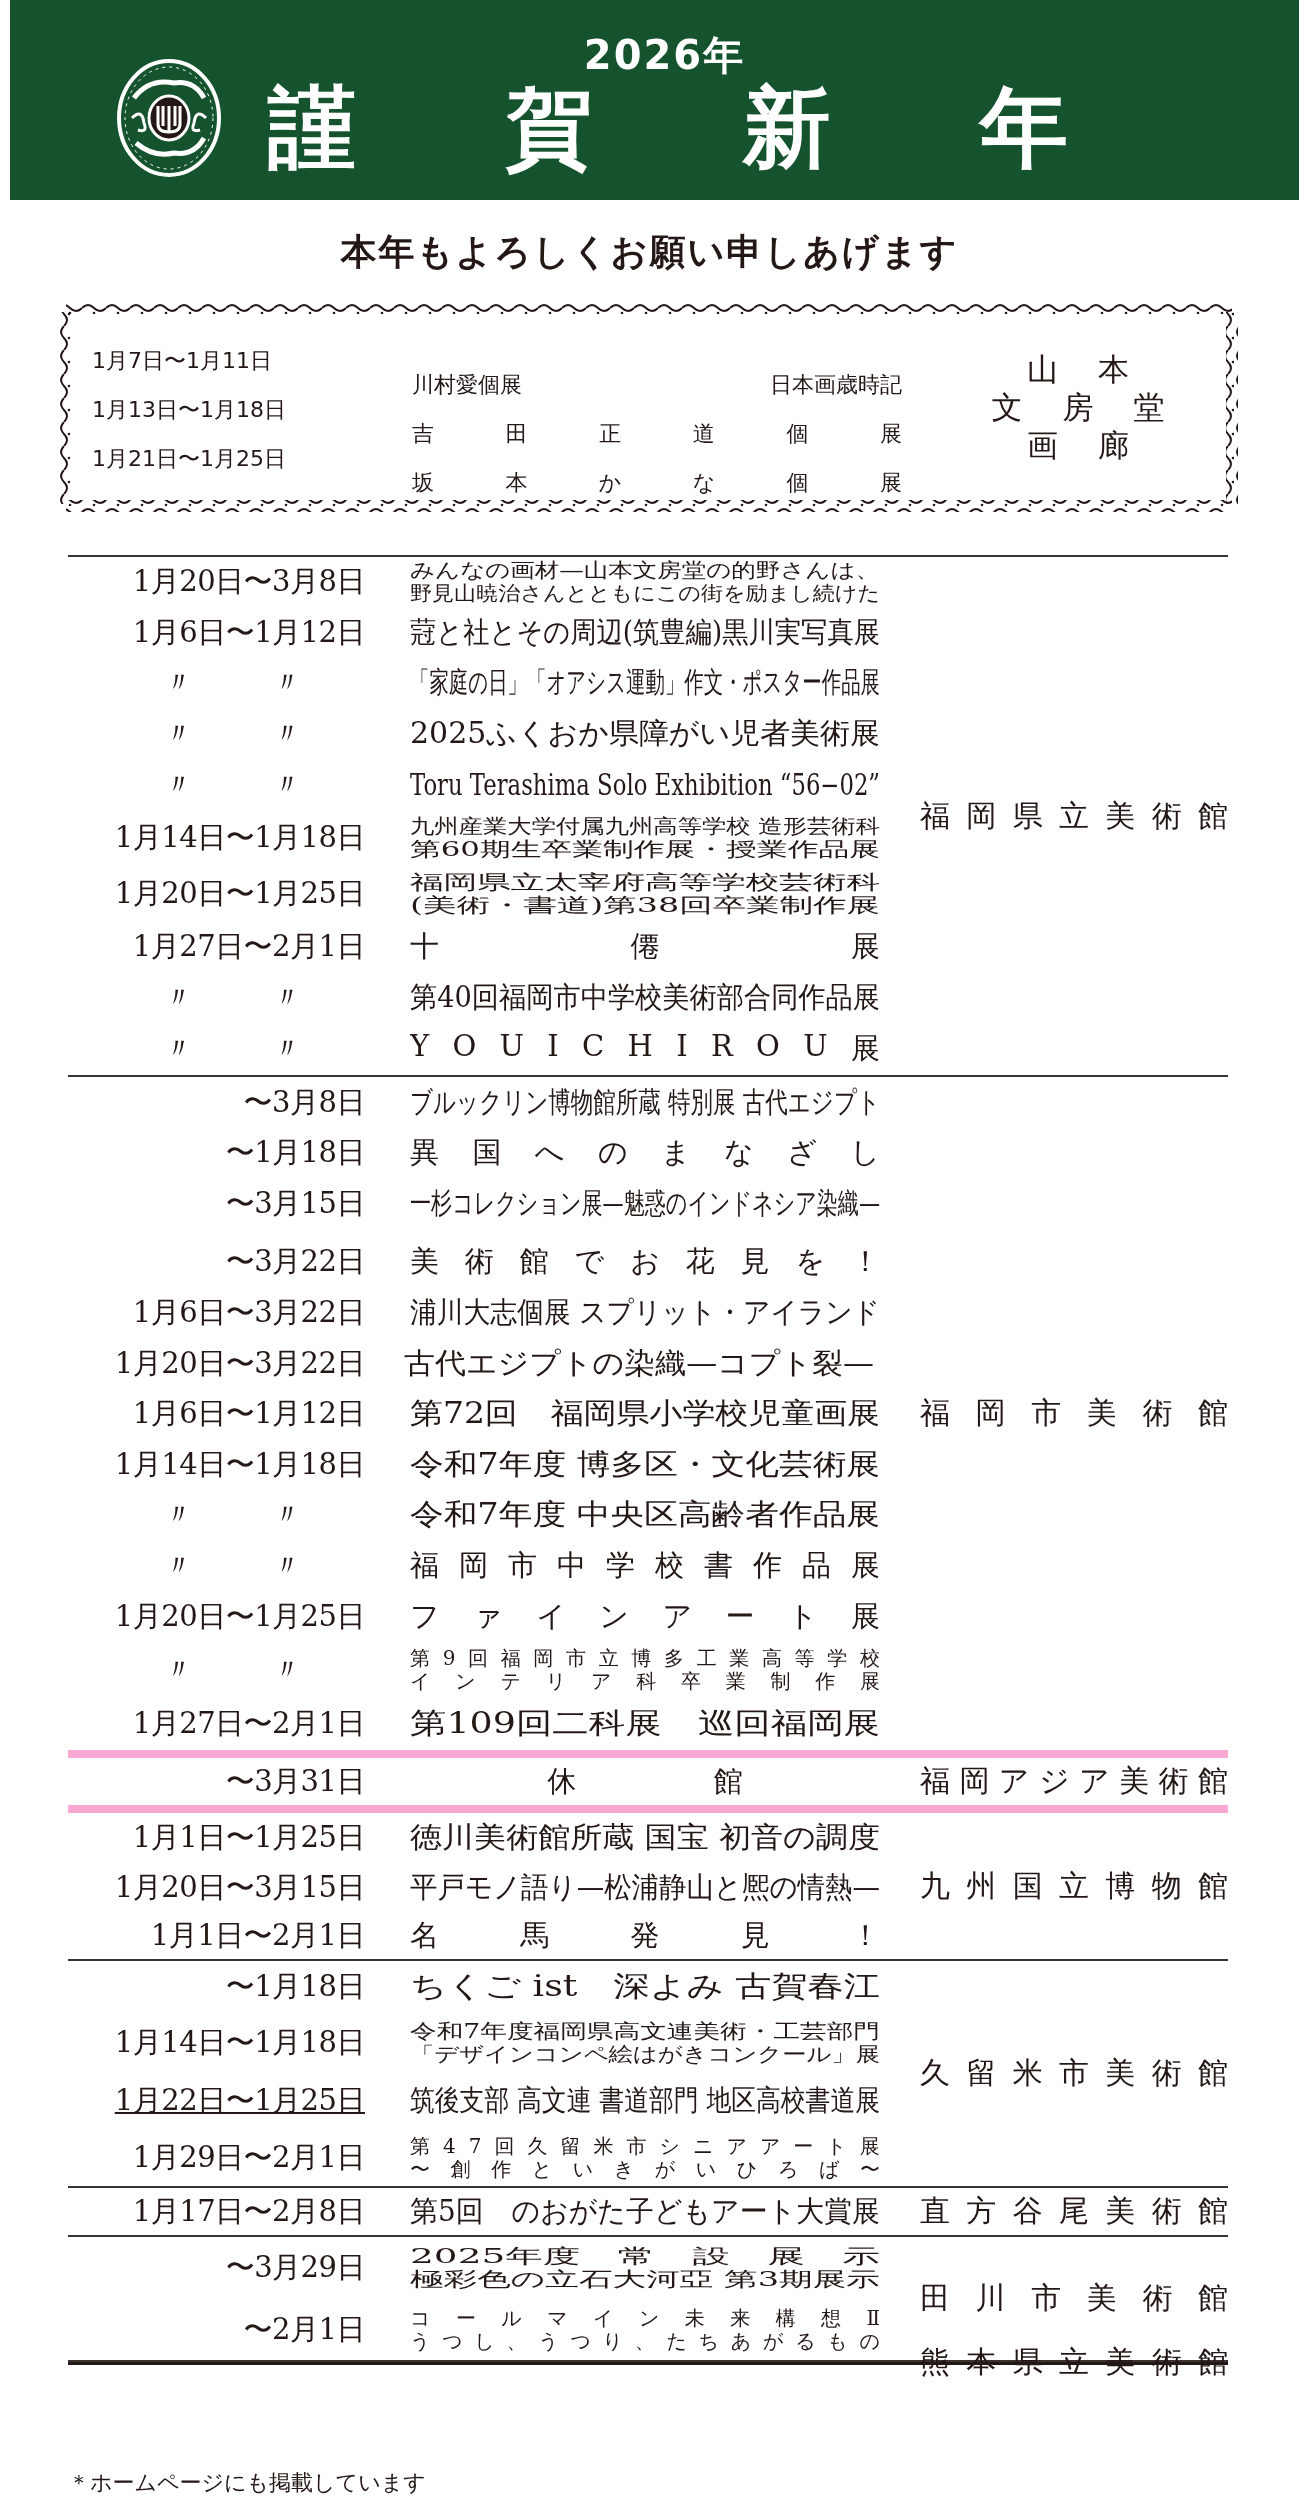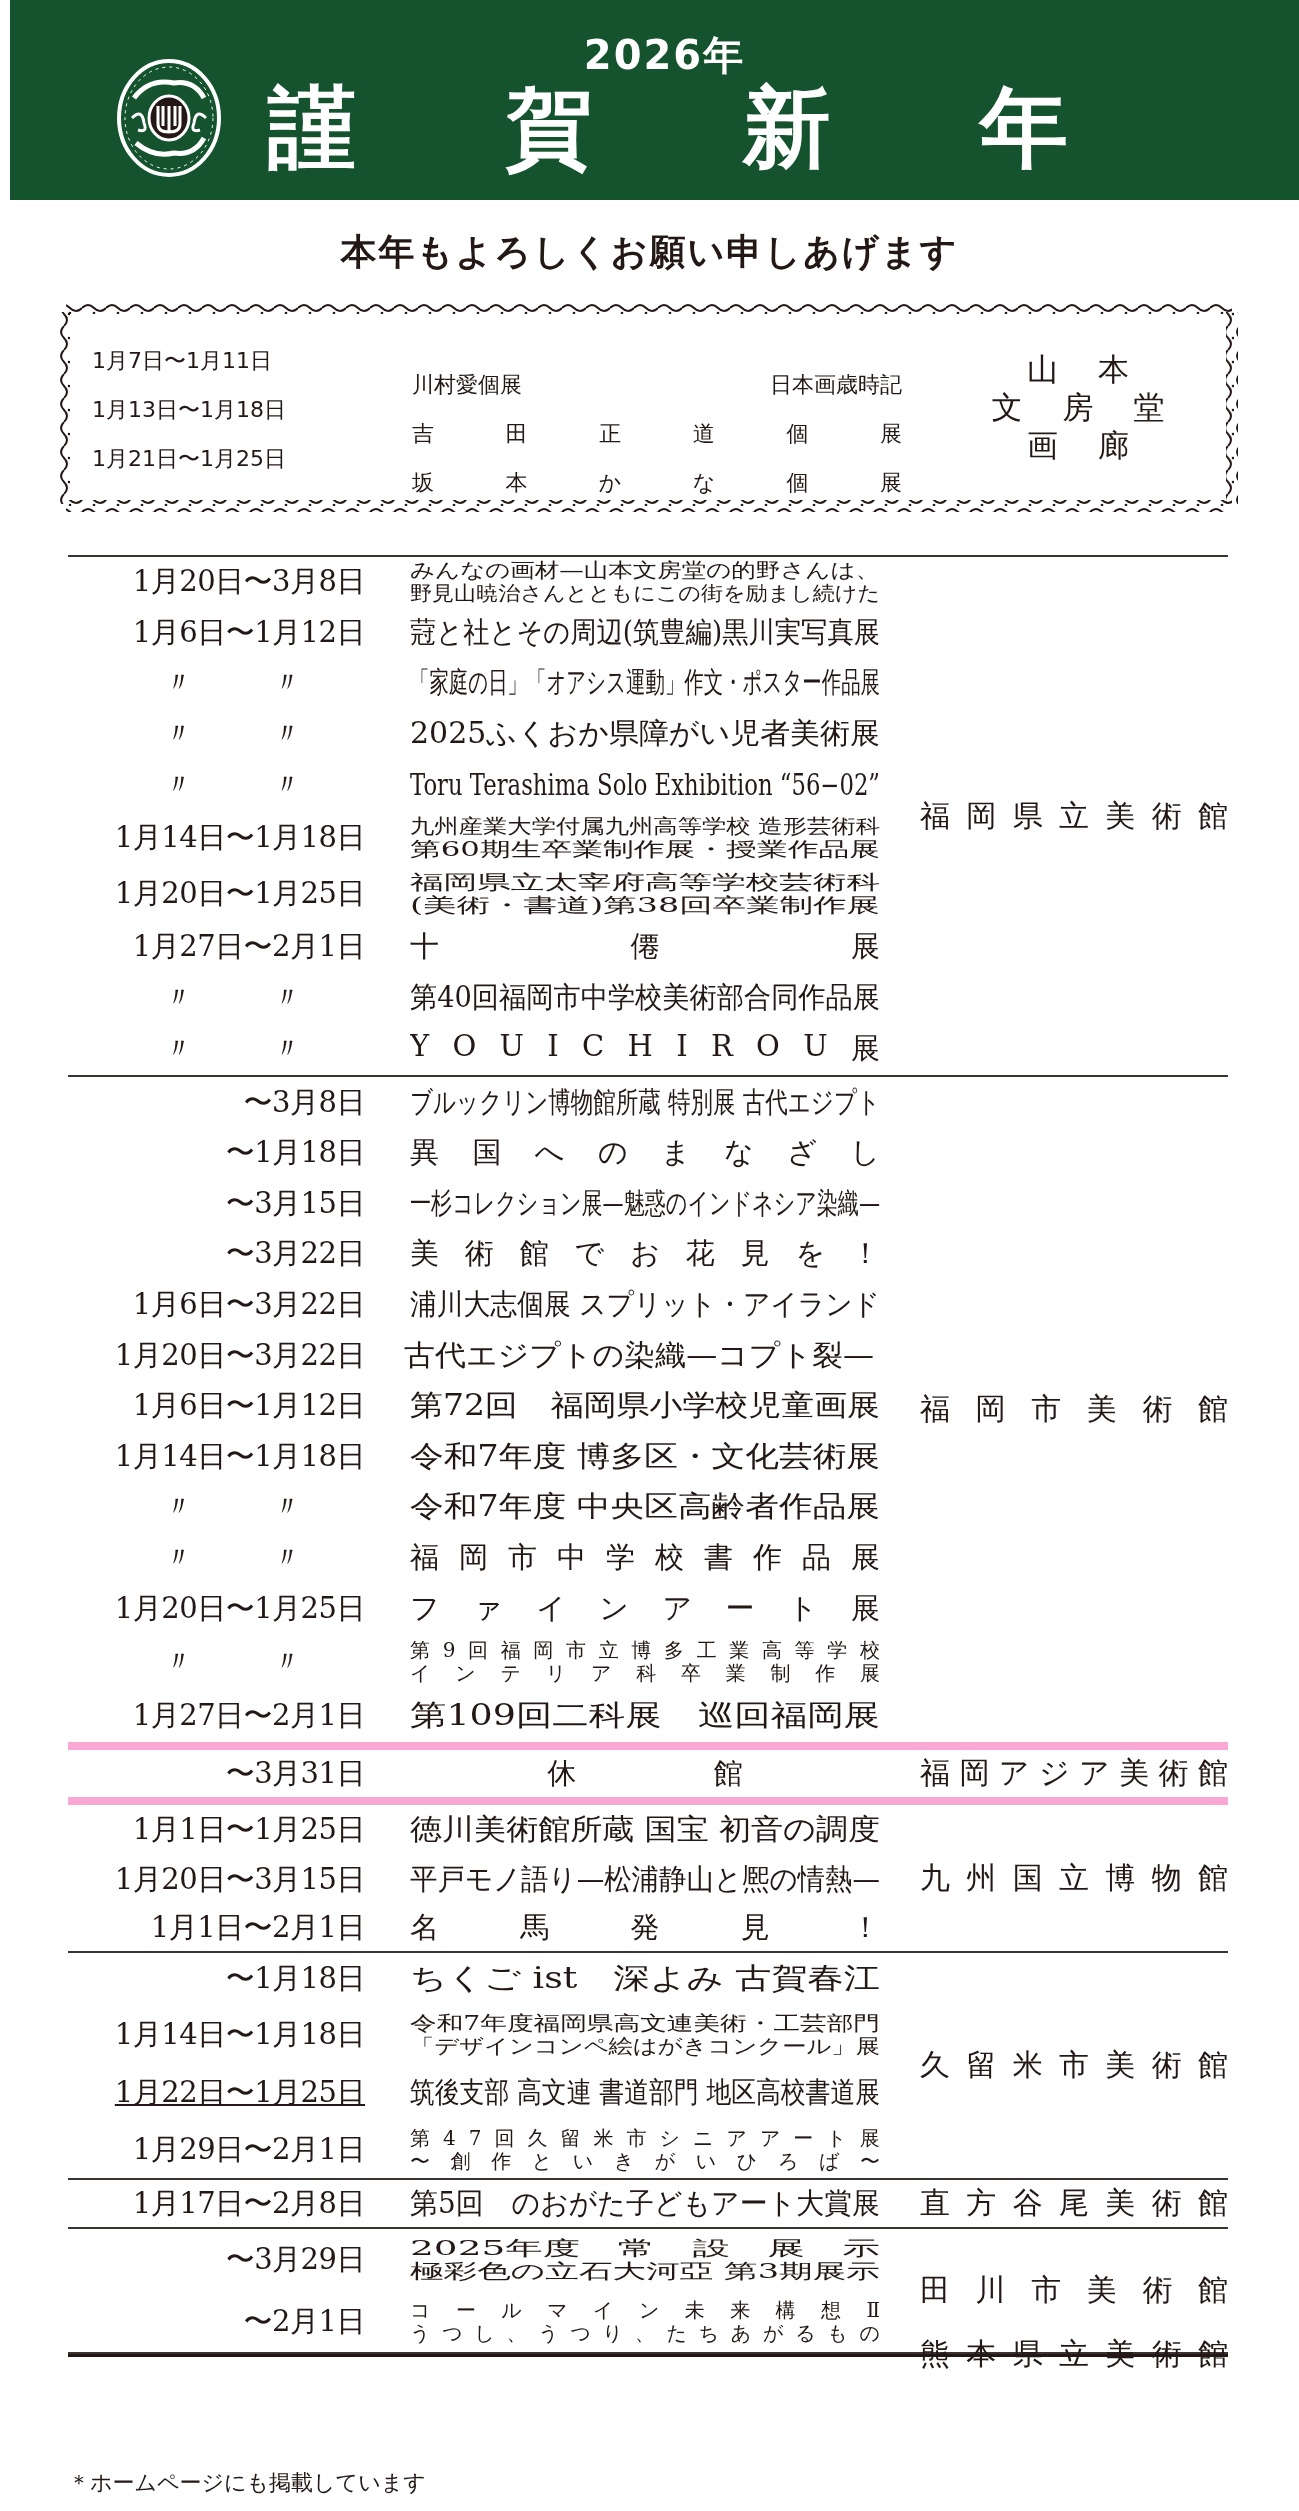--- a/index.html
+++ b/index.html
@@ -239,21 +239,21 @@
             <span>ま</span>
             <span>な</span>
             <span>ざ</span>
             <span>し</span>
           </span>
         </div>
         <div class="row" style="height: 51px;">
           <span class="date">〜3月15日</span>
           <span class="event" style="text-align: justify; text-align-last: justify;"><span style="display: inline-block; transform-origin: left center; transform: scaleX(0.726605);">一杉コレクション展—魅惑のインドネシア染織—</span></span>
         </div>
-        <div class="row" style="height: 50px;">
+        <div class="row" style="height: 50px; margin-top: 8px;">
           <span class="date">〜3月22日</span>
           <span class="event spread">
             <span>美</span>
             <span>術</span>
             <span>館</span>
             <span>で</span>
             <span>お</span>
             <span>花</span>
             <span>見</span>
             <span>を</span>

